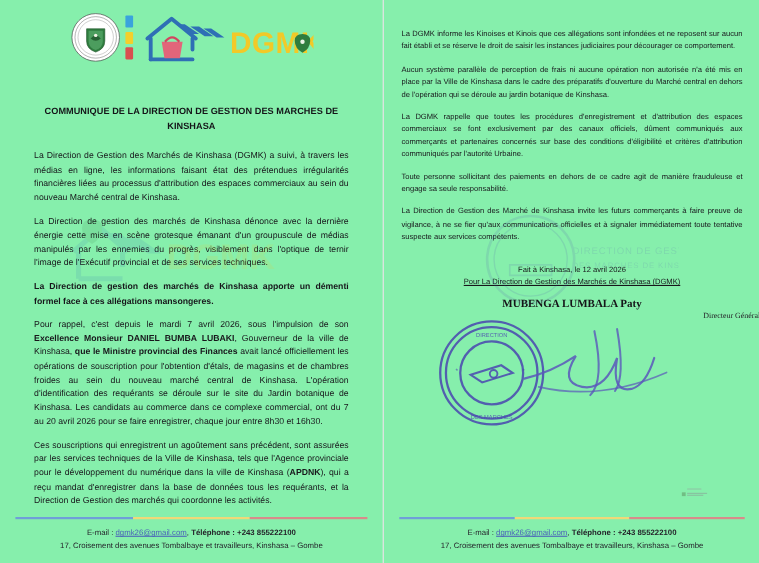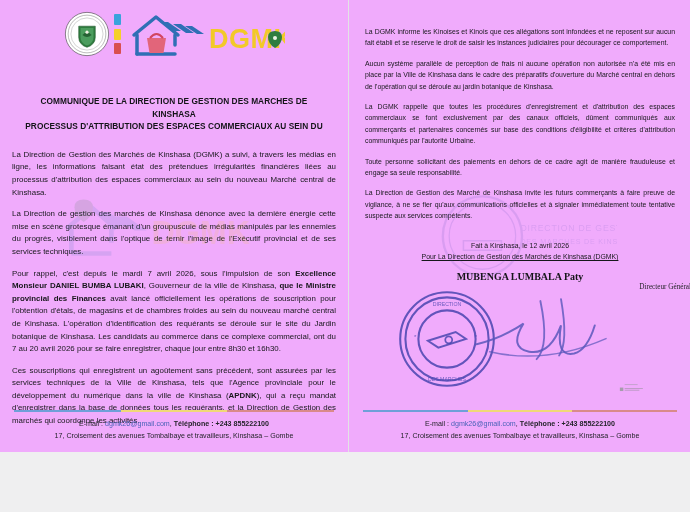--- a/index.html
+++ b/index.html
@@ -3,21 +3,21 @@
 <meta charset="utf-8">
 <style>
   html,body{margin:0;padding:0;}
   body{
     width:690px;height:512px;
     background:#efeff0;
     font-family:"Liberation Sans",sans-serif;
     overflow:hidden;
     position:relative;
   }
-  .scan{position:absolute;top:0;background:#f0abfc;height:452px;overflow:hidden;}
+  .scan{position:absolute;top:0;background:#86efac;height:512px;overflow:hidden;}
   #page-left{left:0;width:348px;}
   #page-right{left:348px;width:342px;border-left:1px solid #e3e3e4;}
 
   
   .letterhead{position:relative;padding-top:9px;height:72px;}
   .lh-row{display:flex;align-items:center;justify-content:center;gap:4px;height:50px;}
   .seal{width:46px;height:46px;flex:0 0 auto;}
   .tribar{width:7px;height:40px;display:flex;flex-direction:column;justify-content:space-between;}
   .tribar i{display:block;height:11px;border-radius:1px;}
   .lh-logo{width:160px;height:50px;}
@@ -27,21 +27,21 @@
   }
 
   
   .heading{
     margin:14px 18px 16px 18px;text-align:center;font-weight:bold;
     font-size:8.3px;line-height:12.6px;color:#141418;letter-spacing:.05px;
   }
   .heading .u{text-decoration:underline;}
 
   
-  .col-left{padding:0 12px;}
+  .col-left{padding:0 31px;}
   .col-right{padding:26px 16px 0 16px;}
   p.par{
     margin:0 0 9px 0;text-align:justify;color:#17171b;
   }
   .col-left p.par{font-size:7.9px;line-height:12.6px;}
   .col-right p.par{font-size:6.9px;line-height:11.4px;}
   .col-left p.par:first-of-type{margin-top:11px;}
   b{font-weight:bold;}
 
   
@@ -64,21 +64,21 @@
   .wm{position:absolute;pointer-events:none;opacity:.13;}
   #wm-left{left:56px;top:182px;width:200px;height:86px;}
   #wm-right{left:78px;top:188px;width:190px;height:96px;}
 
   
   .footer{position:absolute;left:0;right:0;bottom:10px;}
   .rule{display:flex;height:1.6px;margin:0 14px 7px 14px;}
   .rule i{flex:1 1 0;display:block;}
   .f1,.f2{text-align:center;color:#24242a;font-size:7.1px;line-height:11px;}
   .f1 .lbl{font-weight:normal;}
-  .f1 .mail{color:#4a63b8;}
+  .f1 .mail{color:#4a63b8;text-decoration:underline;}
   .f1 .tel{font-weight:bold;}
   .f2{margin-top:1px;}
 </style>
 </head>
 <body>
 
 <div class="scan" id="page-left">
 
   <div class="letterhead">
     <div class="lh-row">
@@ -110,35 +110,35 @@
         <path d="M50 58 q13 -16 26 0" fill="none" stroke="#d2455f" stroke-width="4"></path>
         <text x="168" y="78" font-family="Liberation Sans, sans-serif" font-size="54" font-weight="bold" fill="#f2c928" letter-spacing="1">DGMK</text>
         <path d="M300 44 q14 0 14 12 q0 14 -14 22 q-14 -8 -14 -22 q0 -12 14 -12z" fill="#2f7d3f"></path>
         <circle cx="300" cy="58" r="4" fill="#eaf2e6"></circle>
       </svg>
     </div>
   </div>
 
   <div class="heading">
     <div>COMMUNIQUE DE LA DIRECTION DE GESTION DES MARCHES DE KINSHASA</div>
-    <div>PROCESSUS D'ATTRIBUTION DES ESPACES COMMERCIAUX AU SEIN DU</div>
   </div>
 
   <svg class="wm" id="wm-left" viewBox="0 0 260 110">
     <path d="M14 60 L46 32 L78 60" fill="none" stroke="#2f6fb5" stroke-width="6"></path>
     <path d="M20 60 L20 92 M72 60 L72 78 M20 92 L72 92" fill="none" stroke="#2f6fb5" stroke-width="6"></path>
     <path d="M52 38 L78 56 L94 56 L68 38 Z" fill="#2f6fb5"></path>
     <path d="M76 44 L102 62 L118 62 L92 44 Z" fill="#2f6fb5"></path>
     <text x="124" y="80" font-family="Liberation Sans, sans-serif" font-size="42" font-weight="bold" fill="#f2c928">DGMK</text>
     <path d="M36 22 q12 0 12 10 q0 12 -12 19 q-12 -7 -12 -19 q0 -10 12 -10z" fill="#2f7d3f"></path>
   </svg>
 
   <div class="col-left" id="left-body">
       <p class="par"><span>La Direction de Gestion des Marchés de Kinshasa (DGMK) a suivi, à travers les médias en ligne, les informations faisant état des prétendues irrégularités financières liées au processus d'attribution des espaces commerciaux au sein du nouveau Marché central de Kinshasa.</span></p>
       <p class="par"><span>La Direction de gestion des marchés de Kinshasa dénonce avec la dernière énergie cette mise en scène grotesque émanant d'un groupuscule de médias manipulés par les ennemies du progrès, visiblement dans l'optique de ternir l'image de l'Exécutif provincial et de ses services techniques.</span></p>
+      <p class="par"><b>La Direction de gestion des marchés de Kinshasa apporte un démenti formel face à ces allégations mansongeres.</b></p>
       <p class="par"><span>Pour rappel, c'est depuis le mardi 7 avril 2026, sous l'impulsion de son </span><b>Excellence Monsieur DANIEL BUMBA LUBAKI</b><span>, Gouverneur de la ville de Kinshasa, </span><b>que le Ministre provincial des Finances</b><span> avait lancé officiellement les opérations de souscription pour l'obtention d'étals, de magasins et de chambres froides au sein du nouveau marché central de Kinshasa. L'opération d'identification des requérants se déroule sur le site du Jardin botanique de Kinshasa. Les candidats au commerce dans ce complexe commercial, ont du 7 au 20 avril 2026 pour se faire enregistrer, chaque jour entre 8h30 et 16h30.</span></p>
       <p class="par"><span>Ces souscriptions qui enregistrent un agoûtement sans précédent, sont assurées par les services techniques de la Ville de Kinshasa, tels que l'Agence provinciale pour le développement du numérique dans la ville de Kinshasa (</span><b>APDNK</b><span>), qui a reçu mandat d'enregistrer dans la base de données tous les requérants, et la Direction de Gestion des marchés qui coordonne les activités.</span></p>
     </div>
 
   <div class="footer">
     <div class="rule">
       <i style="background:#6f9fd8"></i>
         <i style="background:#f0d878"></i>
         <i style="background:#d98a8a"></i>
     </div>

